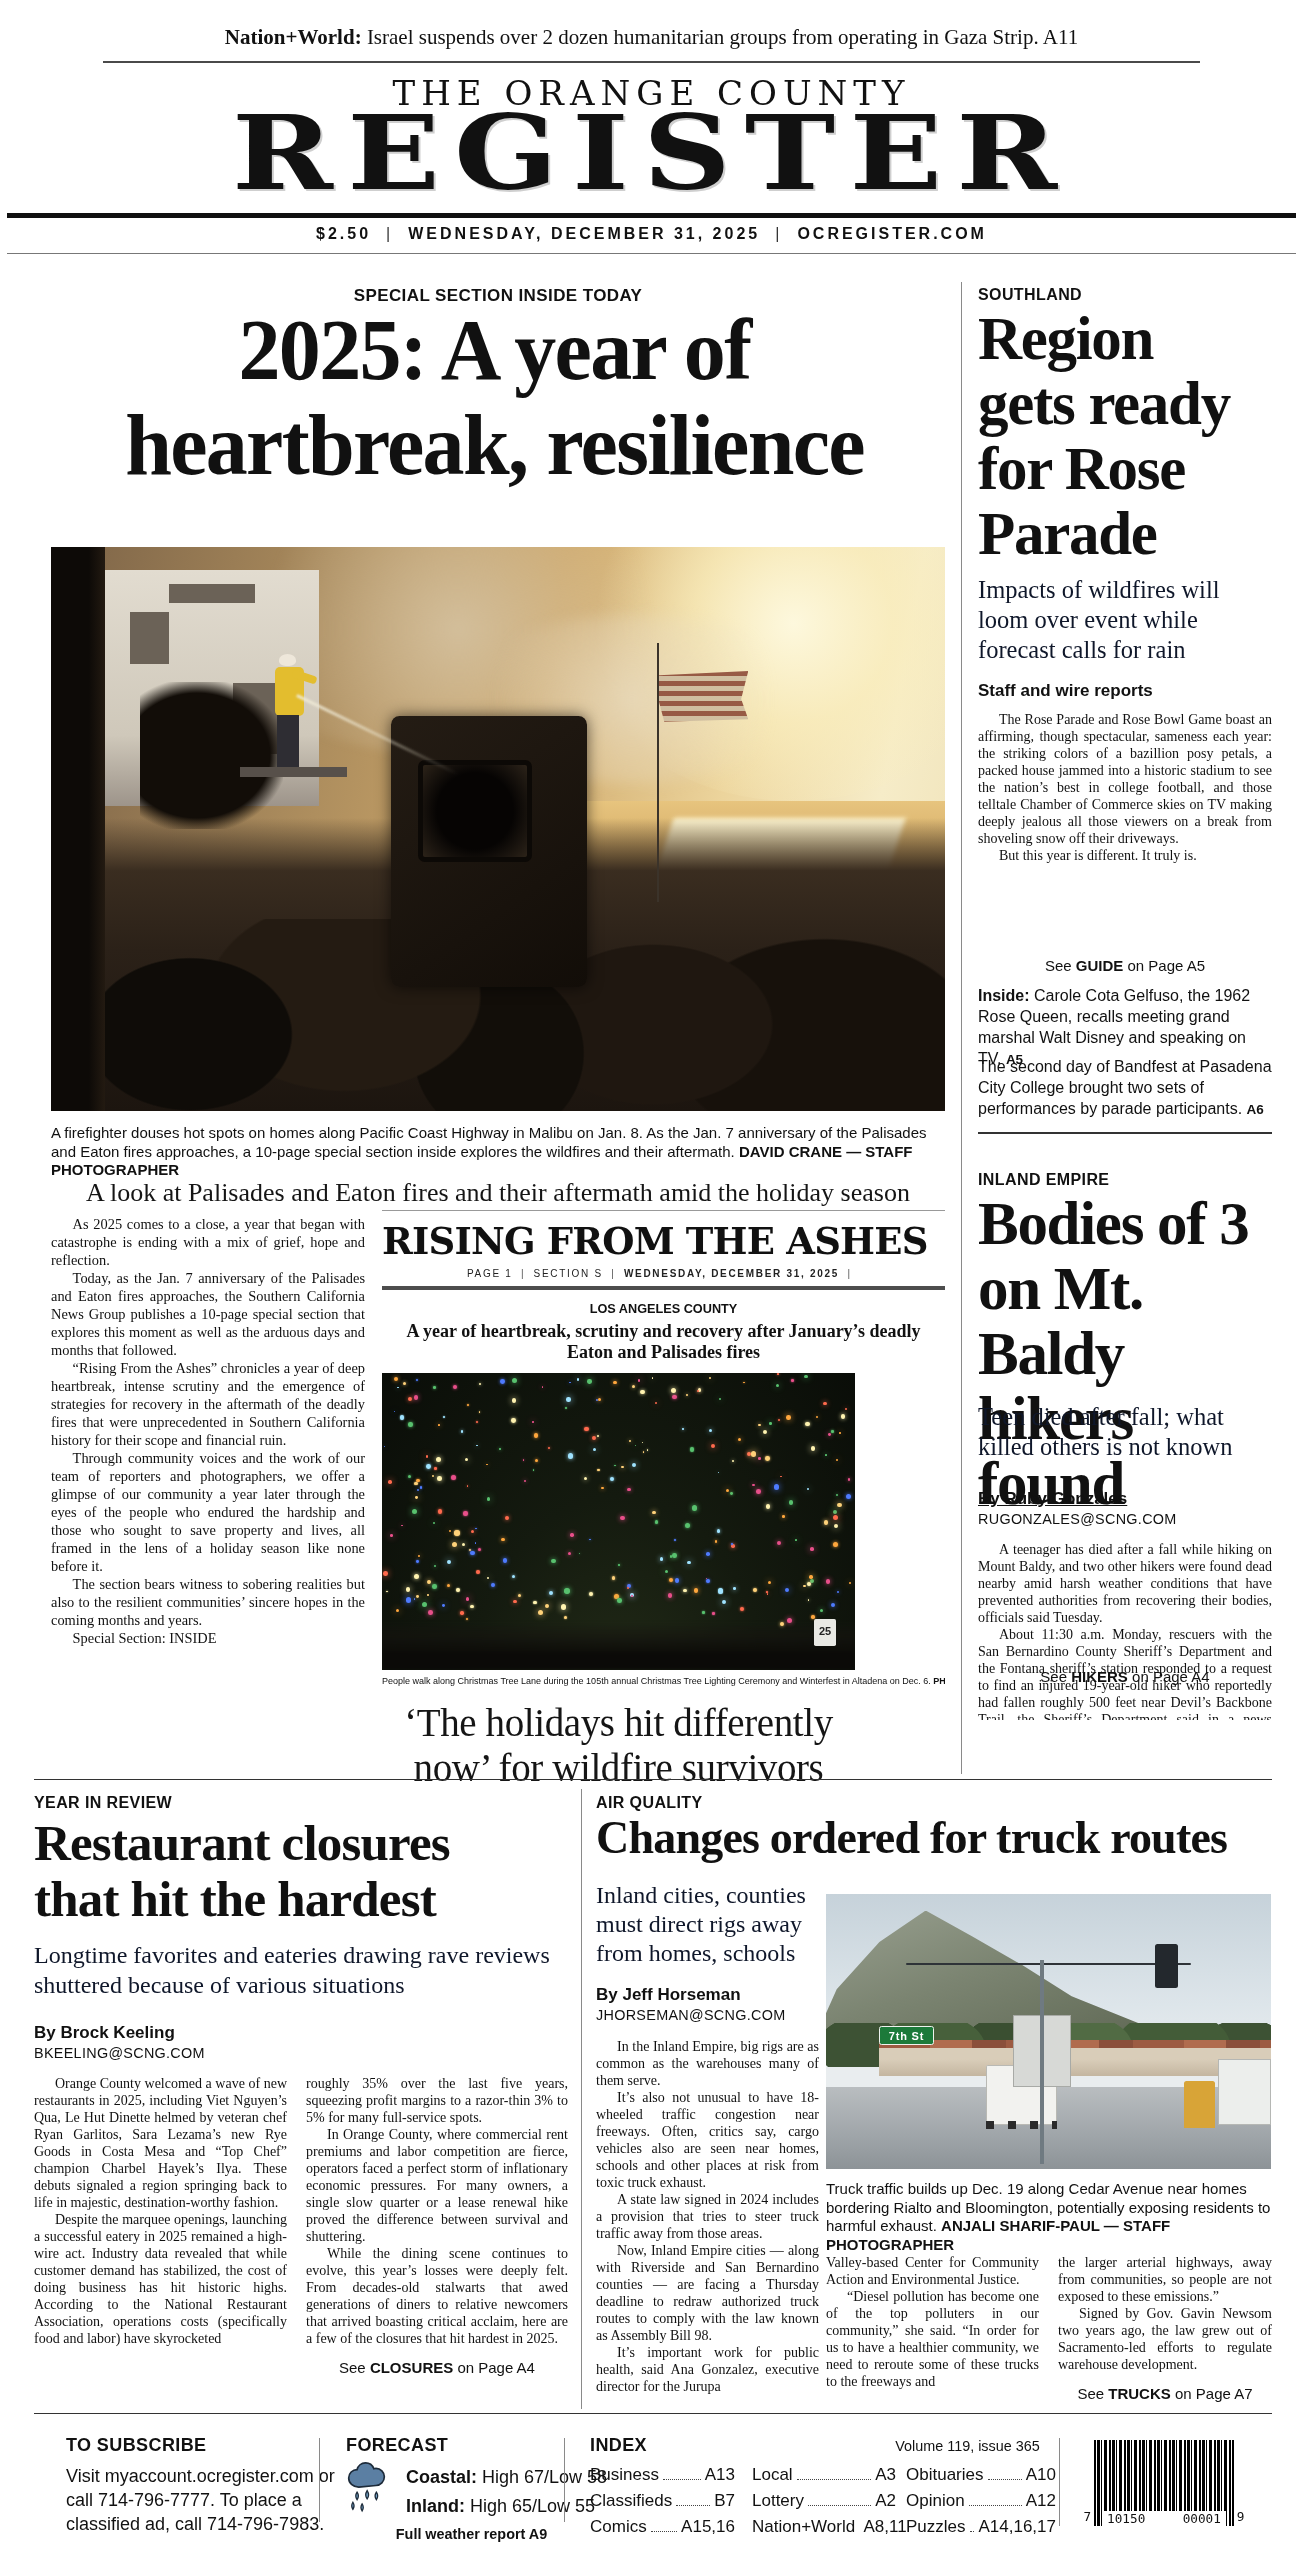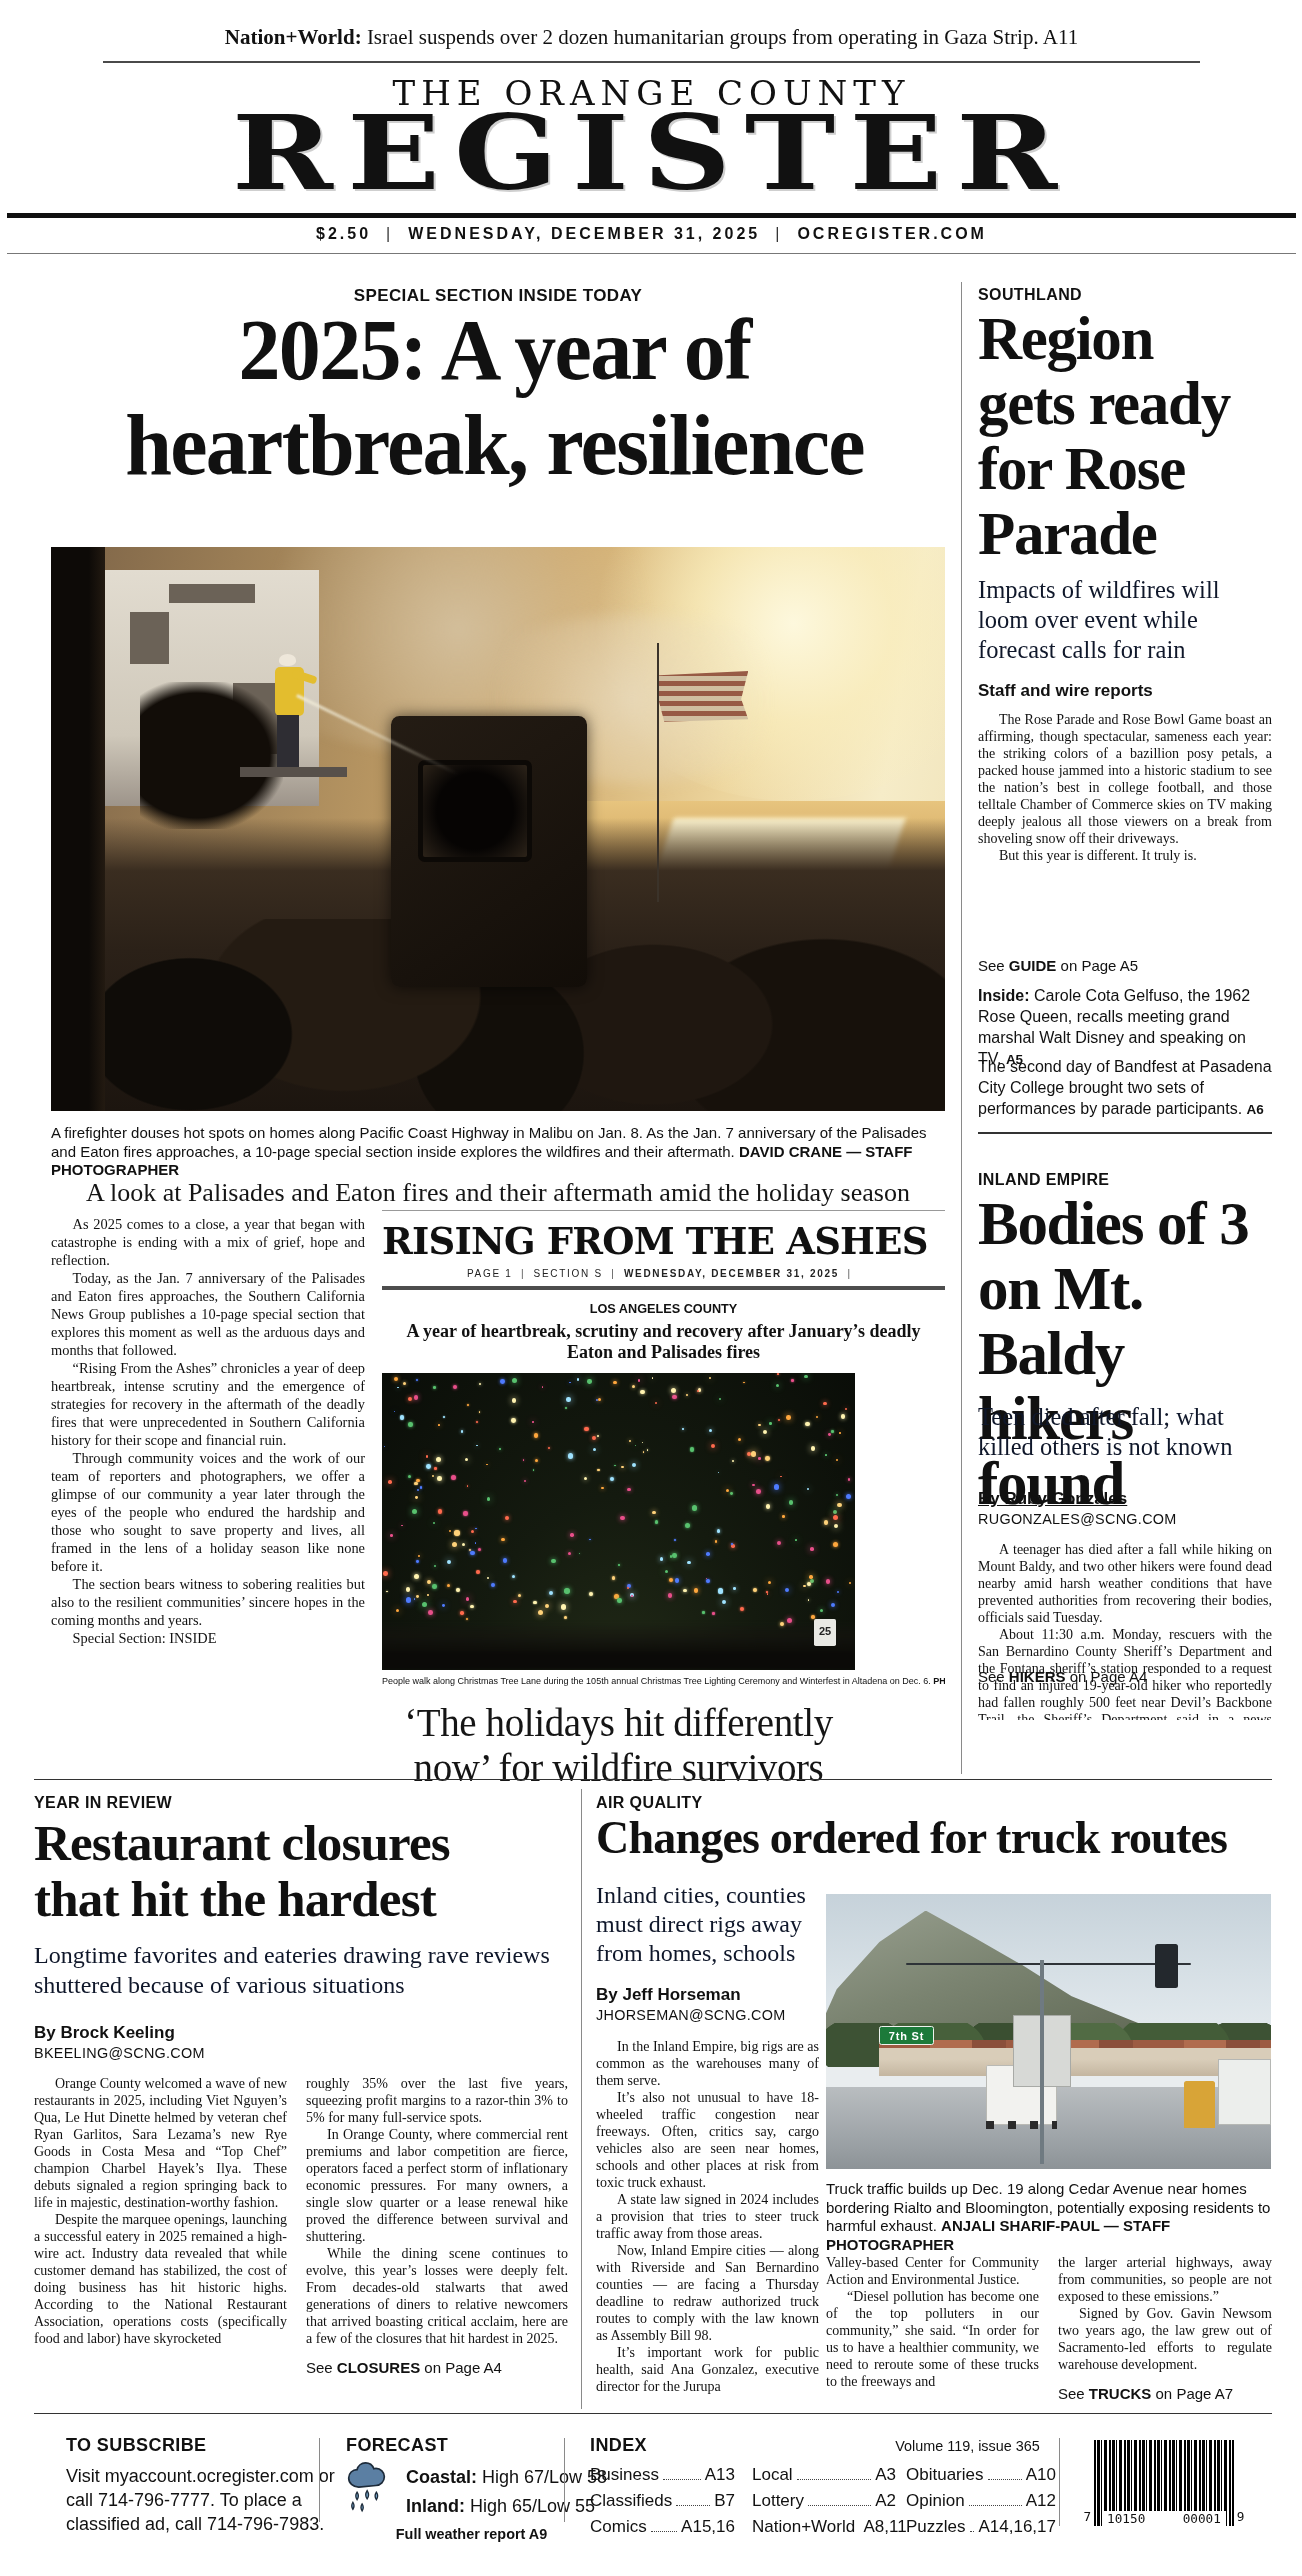--- a/index.html
+++ b/index.html
@@ -29,21 +29,21 @@
   .rule-date { top:253px; left:6.8px; width:1289px; height:0.8px; background:#777; }
 
   
   .kicker { font-family:"Liberation Sans", sans-serif; font-weight:800; font-size:16px; letter-spacing:0.4px; }
   .byline { font-family:"Liberation Sans", sans-serif; font-weight:700; font-size:17px; }
   .email  { font-family:"Liberation Sans", sans-serif; font-size:14.4px; letter-spacing:0.3px; }
   .deck   { font-size:24.5px; line-height:30px; color:#0f172a; }
   .bodytext p { font-size:14px; line-height:17px; text-align:justify; text-indent:1.5em; }
   .bodytext p.cont { text-indent:0; }
   .bodytext { overflow:hidden; }
-  .jump { font-family:"Liberation Sans", sans-serif; font-size:15px; text-align:left; margin-top:12px; }
+  .jump { font-family:"Liberation Sans", sans-serif; font-size:15px; text-align:center; margin-top:12px; }
   .jump b { font-weight:800; }
   .caption { font-family:"Liberation Sans", sans-serif; font-size:15px; line-height:18.6px; color:#111; }
   .caption b { font-weight:700; }
   .vrule { width:0.8px; background:#8a8a8a; }
   .hrule { height:0.8px; background:#333; }
 
   
   .lead-kicker { top:286px; left:51px; width:894px; text-align:center; font-size:17px; }
   .lead-headline { top:302px; left:17px; width:955px; text-align:center;
     font-weight:700; font-size:84px; line-height:95px; letter-spacing:-1.7px; }

